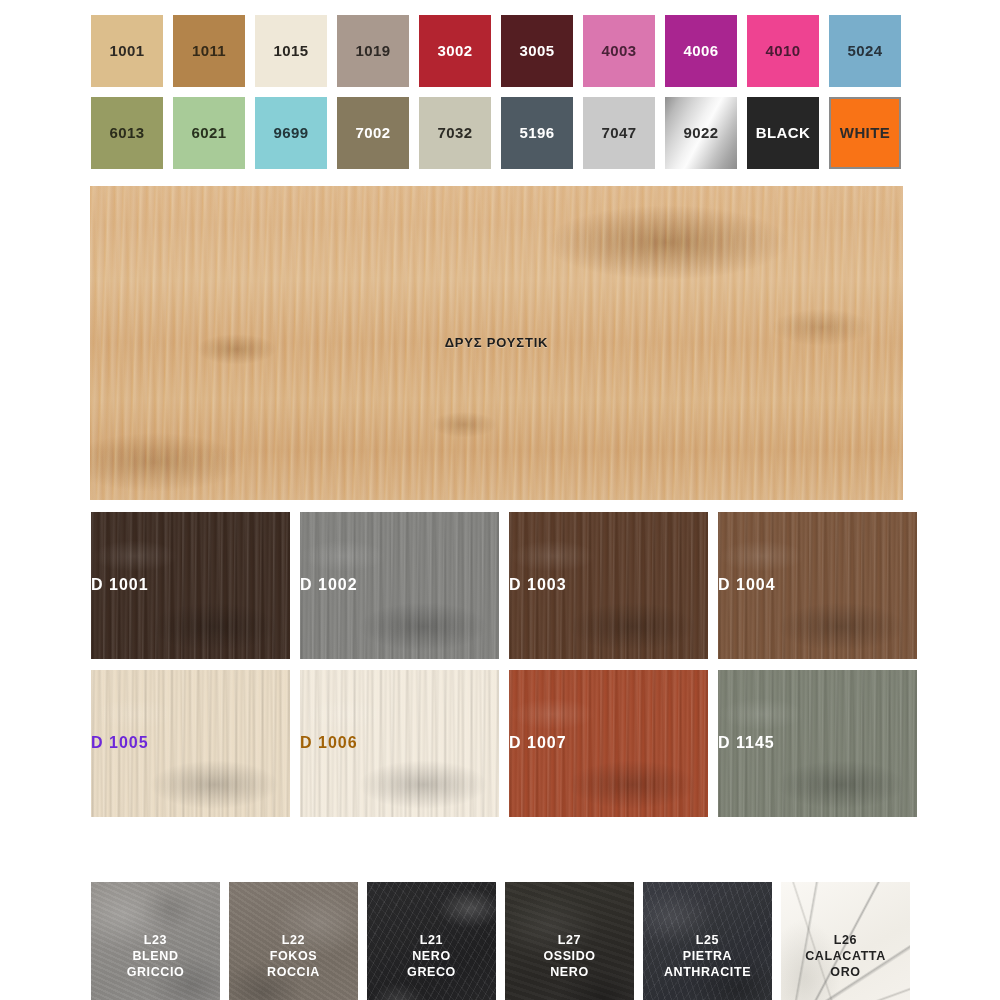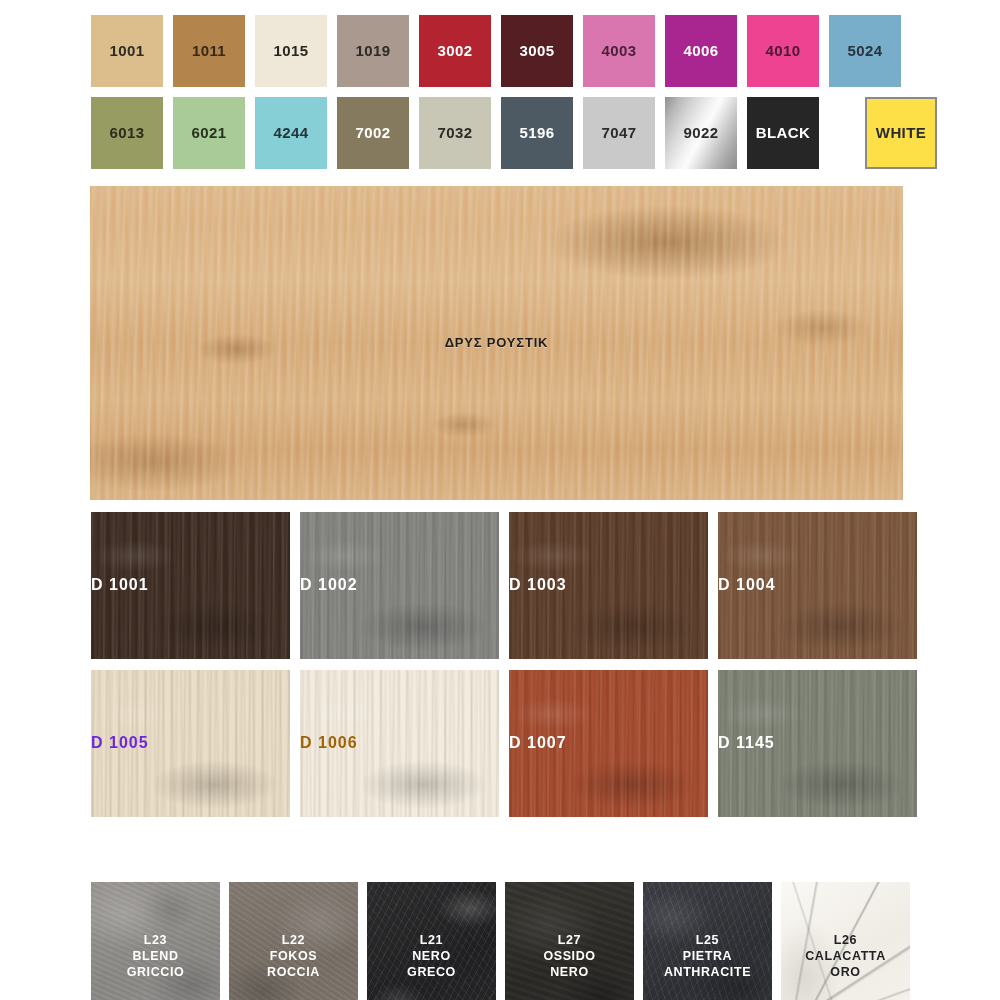--- a/index.html
+++ b/index.html
@@ -298,41 +298,41 @@
       <div class="ral-swatch" style="background: rgb(121, 174, 203);">
         <span class="swatch-label" style="color: rgb(40, 51, 60);">5024</span>
       </div>
       <div class="ral-swatch" style="background: rgb(151, 156, 99);">
         <span class="swatch-label" style="color: rgb(43, 45, 28);">6013</span>
       </div>
       <div class="ral-swatch" style="background: rgb(168, 203, 152);">
         <span class="swatch-label" style="color: rgb(41, 50, 31);">6021</span>
       </div>
       <div class="ral-swatch" style="background: rgb(135, 207, 214);">
-        <span class="swatch-label" style="color: rgb(35, 54, 58);">4244</span>
+        <span class="swatch-label" style="color: rgb(35, 54, 58);">9699</span>
       </div>
       <div class="ral-swatch" style="background: rgb(134, 122, 94);">
         <span class="swatch-label" style="color: rgb(255, 255, 255);">7002</span>
       </div>
       <div class="ral-swatch" style="background: rgb(200, 198, 180);">
         <span class="swatch-label" style="color: rgb(45, 44, 38);">7032</span>
       </div>
       <div class="ral-swatch" style="background: rgb(78, 90, 99);">
         <span class="swatch-label" style="color: rgb(255, 255, 255);">5196</span>
       </div>
       <div class="ral-swatch" style="background: rgb(201, 201, 201);">
         <span class="swatch-label" style="color: rgb(44, 44, 44);">7047</span>
       </div>
       <div class="ral-swatch metallic">
         <span class="swatch-label" style="color: rgb(44, 44, 44);">9022</span>
       </div>
       <div class="ral-swatch" style="background: rgb(38, 38, 38);">
         <span class="swatch-label" style="color: rgb(255, 255, 255);">BLACK</span>
       </div>
-      <div class="ral-swatch bordered" style="background: #fde047; border-color: rgb(138, 138, 138); margin-left: 36px;">
+      <div class="ral-swatch bordered" style="background: #f97316; border-color: rgb(138, 138, 138);">
         <span class="swatch-label" style="color: rgb(43, 43, 43);">WHITE</span>
       </div>
     </div>
 
   <div id="oak-panel">
     <div class="grain"></div>
     <div class="swatch-label">ΔΡΥΣ ΡΟΥΣΤΙΚ</div>
   </div>
 
   <div id="wood-grid">

